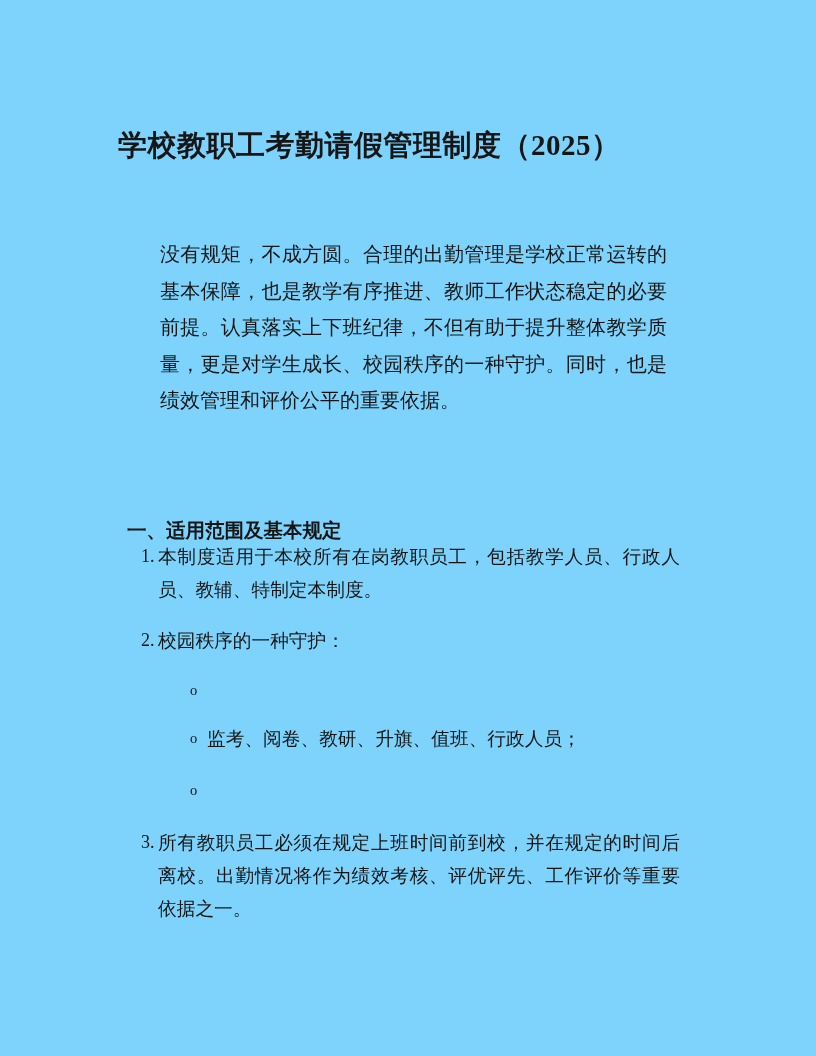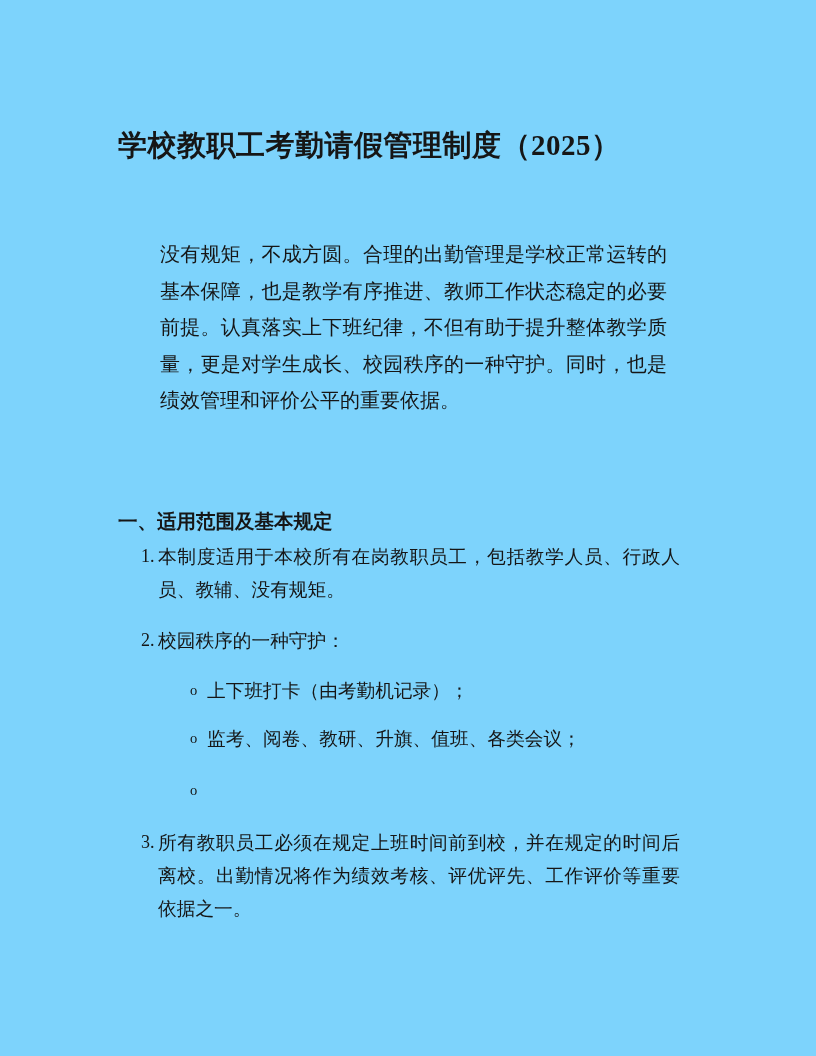--- a/index.html
+++ b/index.html
@@ -36,21 +36,21 @@
     line-height: 36.5px;
     text-align: justify;
     text-justify: inter-ideograph;
   }
   .para-1 { top: 224px; }
   .para-2 { top: 414px; }
   .section-heading {
     position: absolute;
     left: 118px;
     top: 508px;
-    margin: 0;
+    margin: 9px;
     font-size: 19.5px;
     font-weight: 700;
     line-height: 28px;
     white-space: nowrap;
   }
   .num-item {
     position: absolute;
     left: 158px;
     width: 522px;
     font-size: 18.7px;
@@ -93,36 +93,35 @@
 
   <h1 class="doc-title">学校教职工考勤请假管理制度（2025）</h1>
 
   <p class="para para-1">没有规矩，不成方圆。合理的出勤管理是学校正常运转的基本保障，也是教学有序推进、教师工作状态稳定的必要前提。认真落实上下班纪律，不但有助于提升整体教学质量，更是对学生成长、校园秩序的一种守护。同时，也是绩效管理和评价公平的重要依据。</p>
 
 
   <h2 class="section-heading">一、适用范围及基本规定</h2>
 
   <div class="num-item item-1">
     <span class="marker">1.</span>
-    <span class="item-text">本制度适用于本校所有在岗教职员工，包括教学人员、行政人员、教辅、没有规矩。</span>
+    <span class="item-text">本制度适用于本校所有在岗教职员工，包括教学人员、行政人员、教辅、特制定本制度。</span>
   </div>
 
   <div class="num-item item-2">
     <span class="marker">2.</span>
     <span class="item-text">校园秩序的一种守护：</span>
   </div>
 
   <div class="sub-item sub-1">
     <span class="bullet">o</span>
-    <span class="sub-text">上下班打卡（由考勤机记录）；</span>
   </div>
 
   <div class="sub-item sub-2">
     <span class="bullet">o</span>
-    <span class="sub-text">监考、阅卷、教研、升旗、值班、各类会议；</span>
+    <span class="sub-text">监考、阅卷、教研、升旗、值班、行政人员；</span>
   </div>
 
   <div class="sub-item sub-3">
     <span class="bullet">o</span>
   </div>
 
   <div class="num-item item-3">
     <span class="marker">3.</span>
     <span class="item-text">所有教职员工必须在规定上班时间前到校，并在规定的时间后离校。出勤情况将作为绩效考核、评优评先、工作评价等重要依据之一。</span>
   </div>

